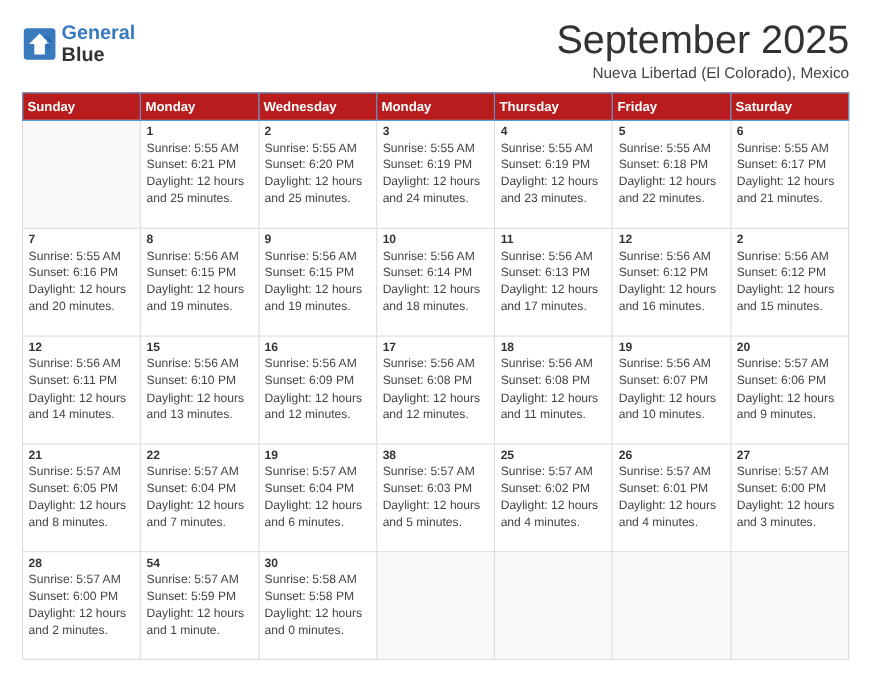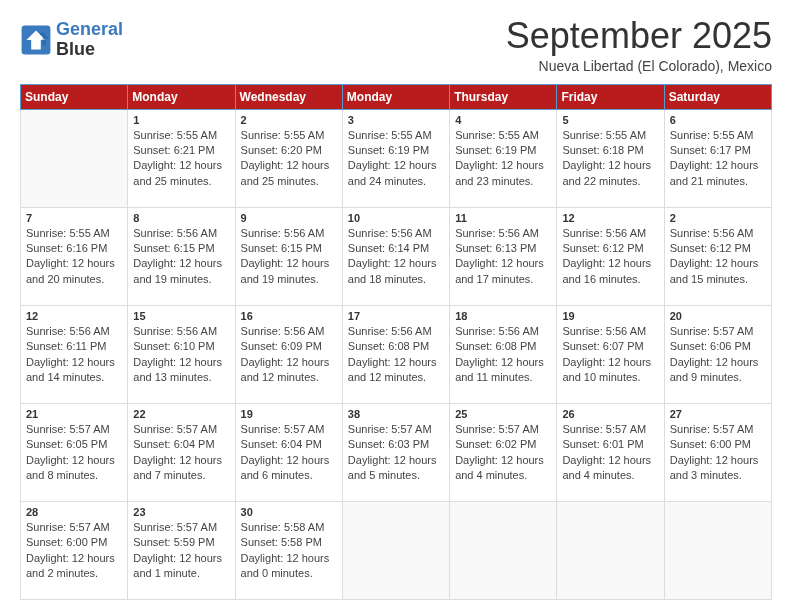--- a/index.html
+++ b/index.html
@@ -250,21 +250,21 @@
         <span class="day-num">27</span>
         <span class="day-info">Sunrise: 5:57 AM<br>Sunset: 6:00 PM<br>Daylight: 12 hours and 3 minutes.</span>
       </td>
         </tr>
         <tr>
           <td>
         <span class="day-num">28</span>
         <span class="day-info">Sunrise: 5:57 AM<br>Sunset: 6:00 PM<br>Daylight: 12 hours and 2 minutes.</span>
       </td>
           <td>
-        <span class="day-num">23</span>
+        <span class="day-num">54</span>
         <span class="day-info">Sunrise: 5:57 AM<br>Sunset: 5:59 PM<br>Daylight: 12 hours and 1 minute.</span>
       </td>
           <td>
         <span class="day-num">30</span>
         <span class="day-info">Sunrise: 5:58 AM<br>Sunset: 5:58 PM<br>Daylight: 12 hours and 0 minutes.</span>
       </td>
           <td class="empty"></td>
           <td class="empty"></td>
           <td class="empty"></td>
           <td class="empty"></td>

